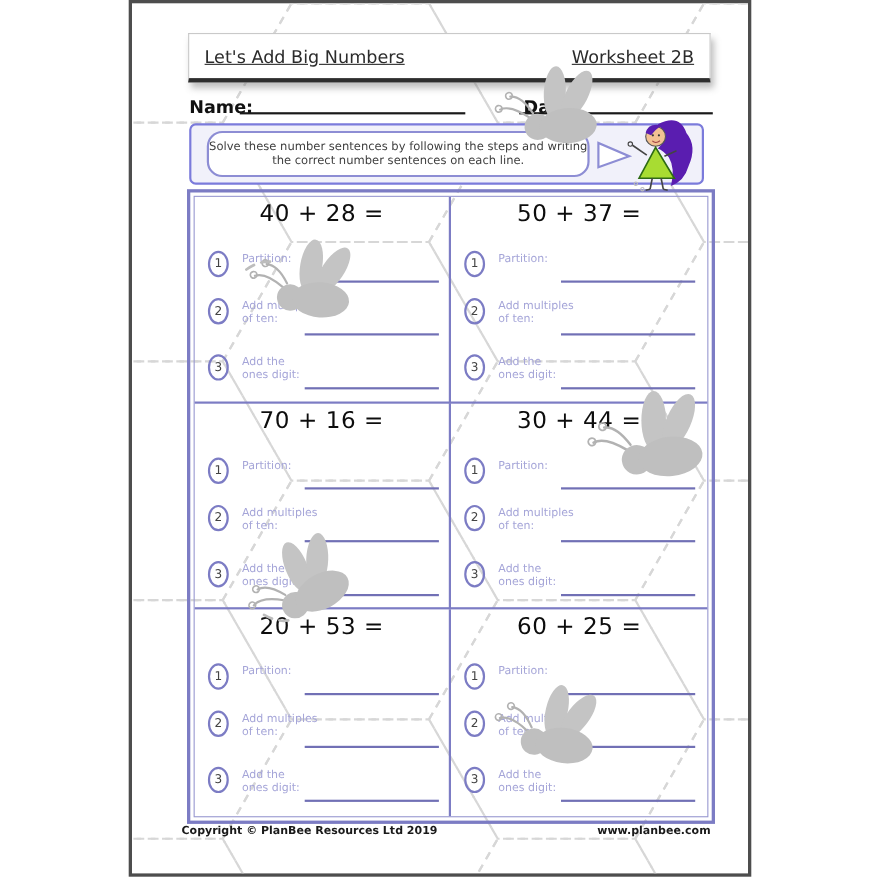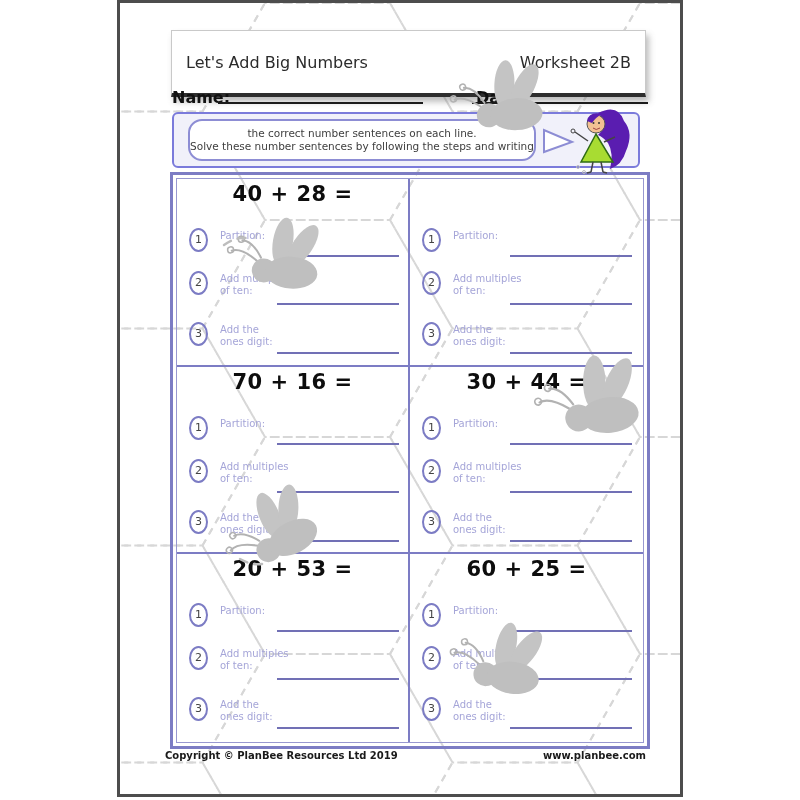--- a/index.html
+++ b/index.html
@@ -10,22 +10,22 @@
   #page{position:absolute;left:117px;top:0;width:560px;height:791px;
     border:3px solid #4d4d4d;background:#fff;overflow:hidden;}
 
   #hex-bg{position:absolute;left:0;top:0;width:560px;height:791px;}
   #hex-bg polygon{fill:none;stroke:#d7d7d7;stroke-width:2;stroke-dasharray:7 6;}
 
   
   .header-box{position:absolute;left:51px;top:27px;width:445px;height:40px;
     background:#fff;border:1px solid #c9c9c9;border-bottom:4px solid #2e2e2e;
     box-shadow:3px 5px 6px rgba(110,110,110,0.45);
-    display:flex;align-items:center;justify-content:space-between;padding:11px 14px;
-    font-size:16px;color:#2b2b2b;}
+    display:flex;align-items:center;justify-content:space-between;padding:0 14px;
+    font-size:16px;color:#2b2b2b;text-decoration:underline;}
 
   
   .nd-label{position:absolute;font-weight:bold;font-size:16px;color:#111;}
   .nd-line{position:absolute;height:0;border-bottom:2px solid #1a1a1a;}
   #name-label{left:52px;top:85px;}
   #name-line{left:98px;top:99px;width:205px;}
   #date-label{left:312px;top:85px;margin-left:44px;}
   #date-line{left:352px;top:99px;width:176px;}
 
   
@@ -37,21 +37,21 @@
     text-align:center;font-size:10.5px;line-height:13px;color:#3e3e3e;}
 
   
   .grid-outer{position:absolute;left:50px;top:169px;width:474px;height:571px;
     border:3px solid #7c7cc4;}
   .grid-inner{position:absolute;inset:3px;border:1px solid #9898d0;
     display:grid;grid-template-columns:1fr 1fr;grid-auto-rows:1fr;}
   .cell{position:relative;border-right:2px solid #7c7cc4;border-bottom:2px solid #7c7cc4;}
   .cell:nth-child(2n){border-right:none;}
   .cell:nth-child(5),.cell:nth-child(6){border-bottom:none;}
-  .expr{text-align:center;font-weight:bold;font-size:21px;margin-top:3px;
+  .expr{text-align:center;font-weight:normal;font-size:21px;margin-top:3px;
     letter-spacing:0.5px;color:#0d0d0d;}
   .step{position:absolute;left:12px;display:flex;gap:12px;}
   .step.s1{top:49px;} .step.s2{top:92px;} .step.s3{top:143px;}
   .badge{flex:none;width:15px;height:20px;border:2px solid #7c7cc4;border-radius:50%;
     font-size:11px;line-height:20px;text-align:center;color:#444;}
   .slabel{padding-top:2px;font-size:10px;line-height:12px;color:#a5a5d8;width:80px;}
   .slabel span{display:block;}
   .aline{position:absolute;left:100px;width:122px;height:0;border-bottom:2px solid #7170b5;}
   .aline.a1{top:76px;} .aline.a2{top:124px;} .aline.a3{top:173px;}
 
@@ -122,22 +122,22 @@
       <span>Worksheet 2B</span>
     </div>
 
     <span id="name-label" class="nd-label">Name:</span>
     <div id="name-line" class="nd-line"></div>
     <span id="date-label" class="nd-label">Date:</span>
     <div id="date-line" class="nd-line"></div>
 
     <div class="instruction-panel">
       <div class="speech-bubble">
+        <div>Solve these number sentences by following the steps and writing</div>
         <div>the correct number sentences on each line.</div>
-        <div>Solve these number sentences by following the steps and writing</div>
       </div>
     </div>
 
     <div class="grid-outer">
       <div class="grid-inner" id="grid">
           <div class="cell">
     <div class="expr">40 + 28 =</div>
     <div class="step s1">
       <span class="badge">1</span>
       <span class="slabel">
@@ -157,20 +157,21 @@
       <span class="slabel">
                 <span>Add the</span>
                 <span>ones digit:</span>
               </span>
     </div>
     <div class="aline a1"></div>
     <div class="aline a2"></div>
     <div class="aline a3"></div>
   </div>
           <div class="cell">
+    <div class="expr">50 + 37 =</div>
     <div class="step s1">
       <span class="badge">1</span>
       <span class="slabel">
                 <span>Partition:</span>
                 <span></span>
               </span>
     </div>
     <div class="step s2">
       <span class="badge">2</span>
       <span class="slabel">

